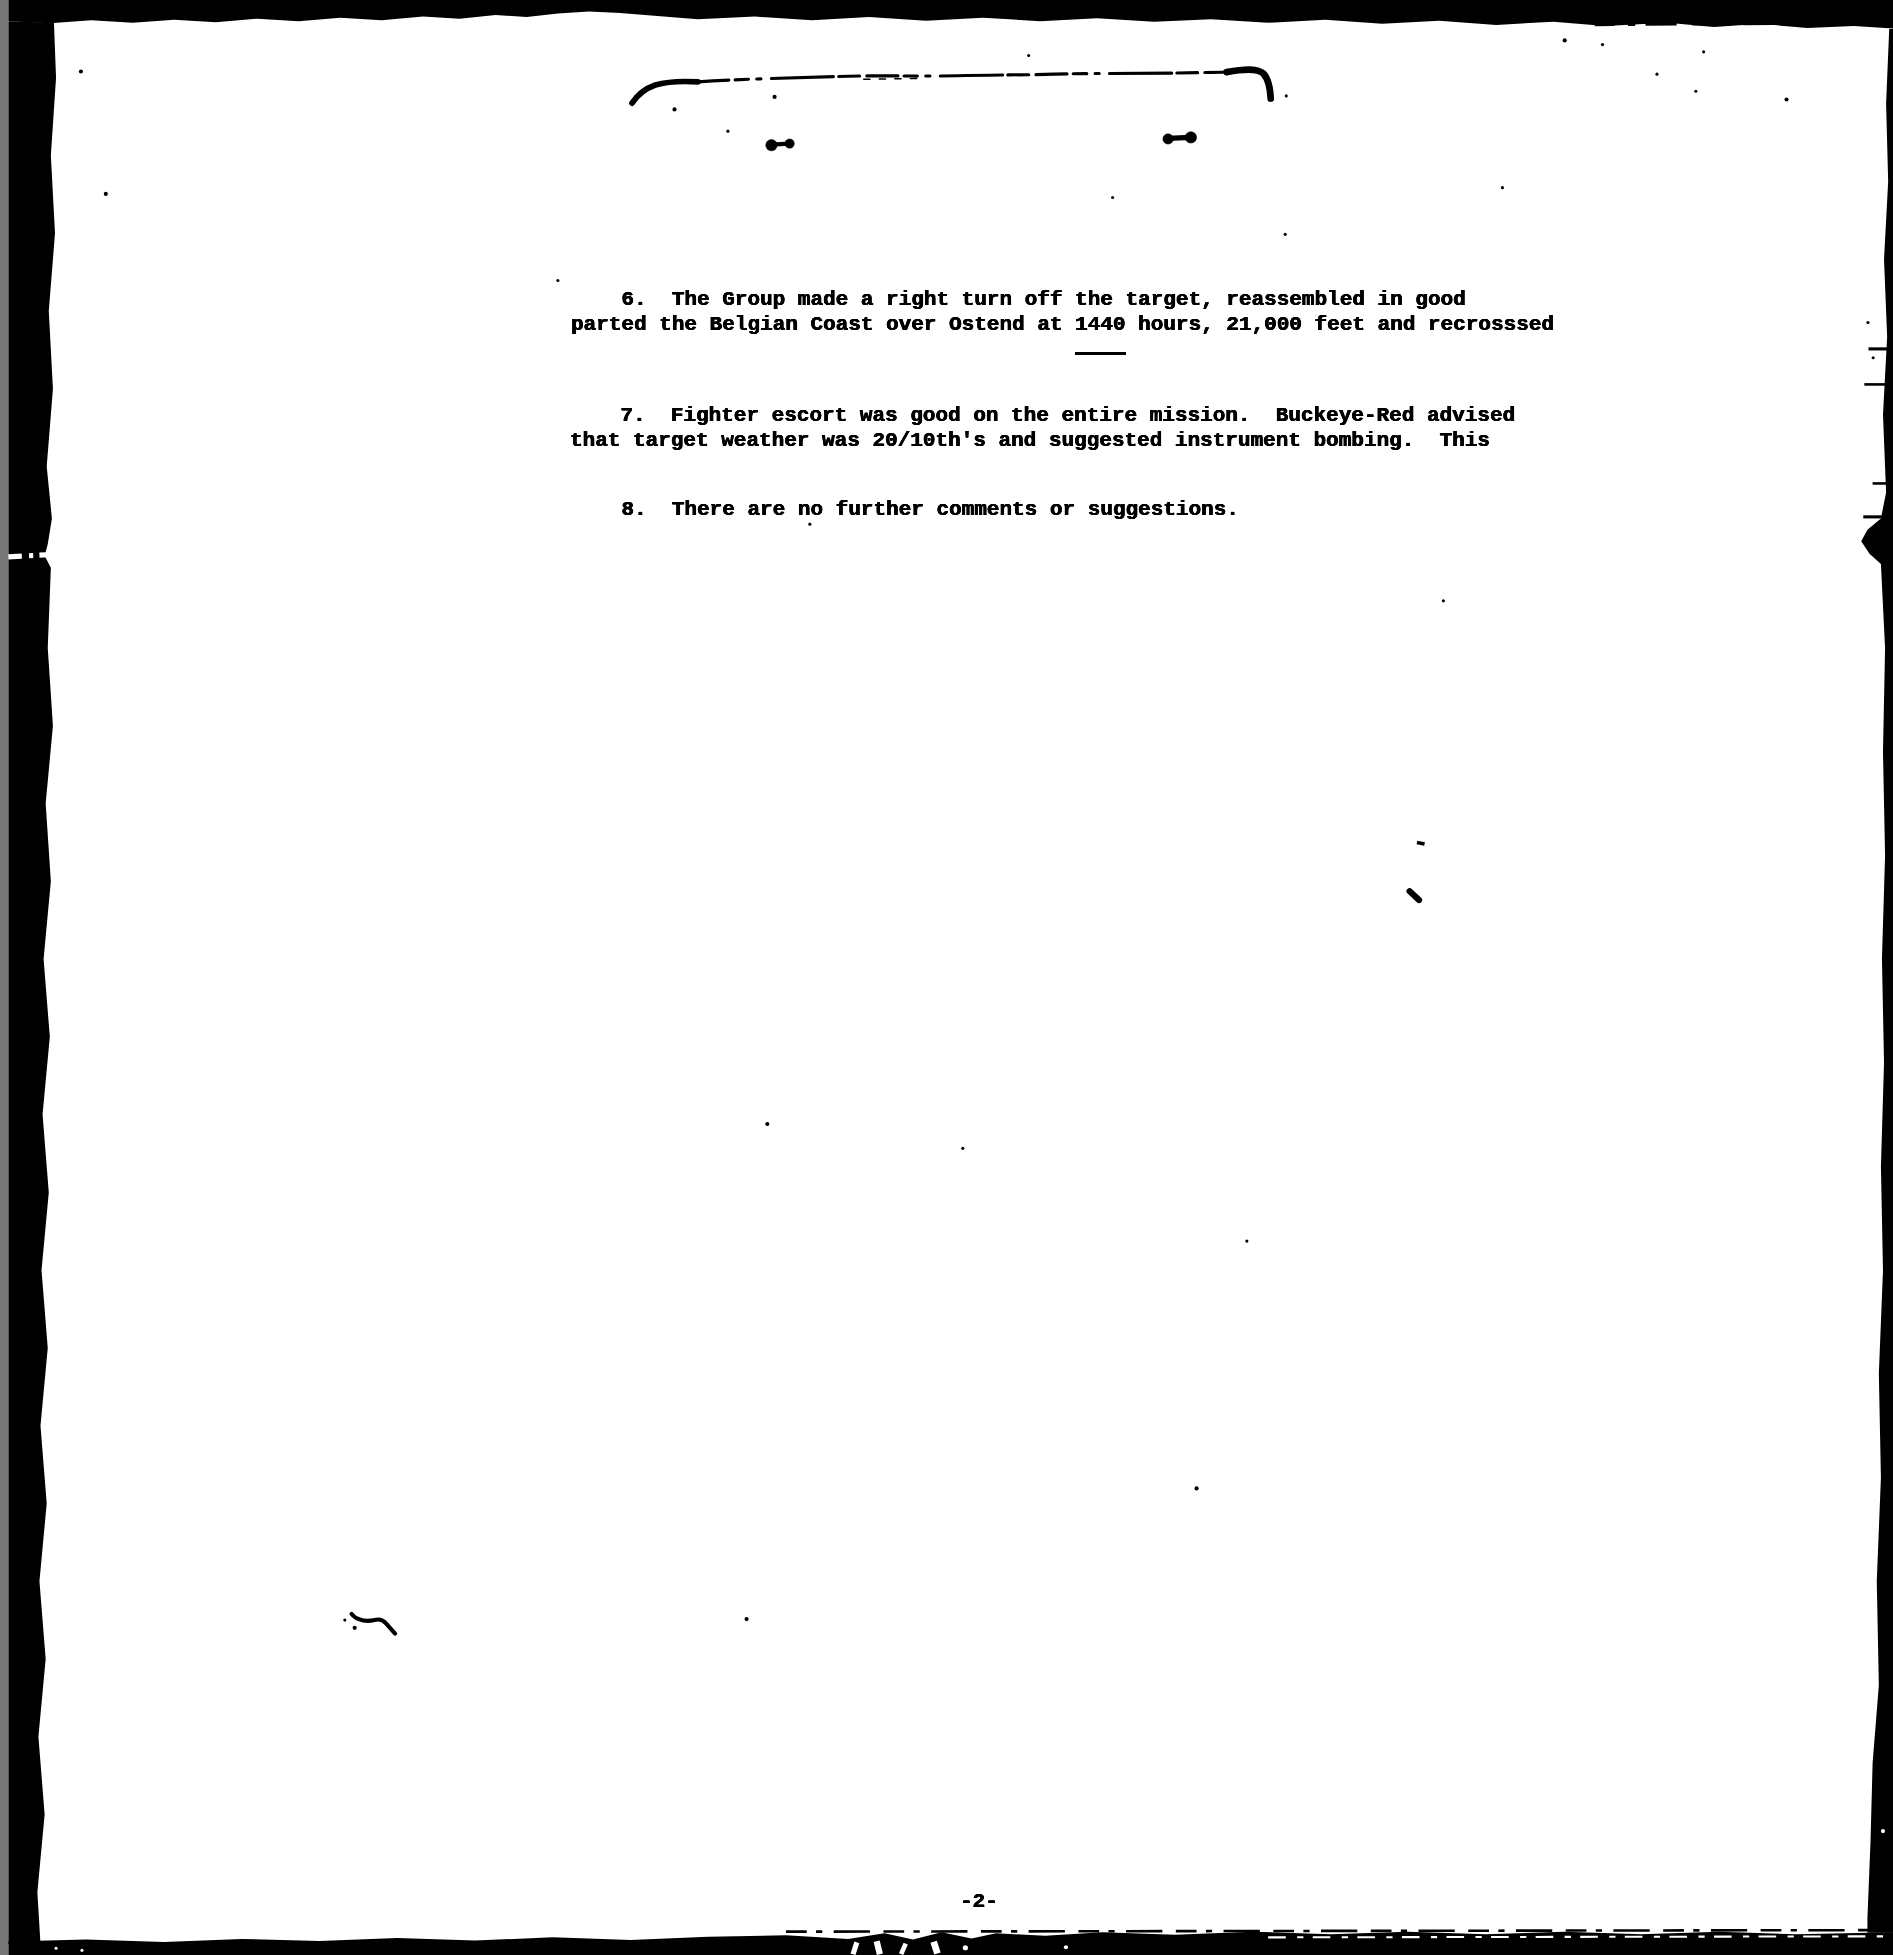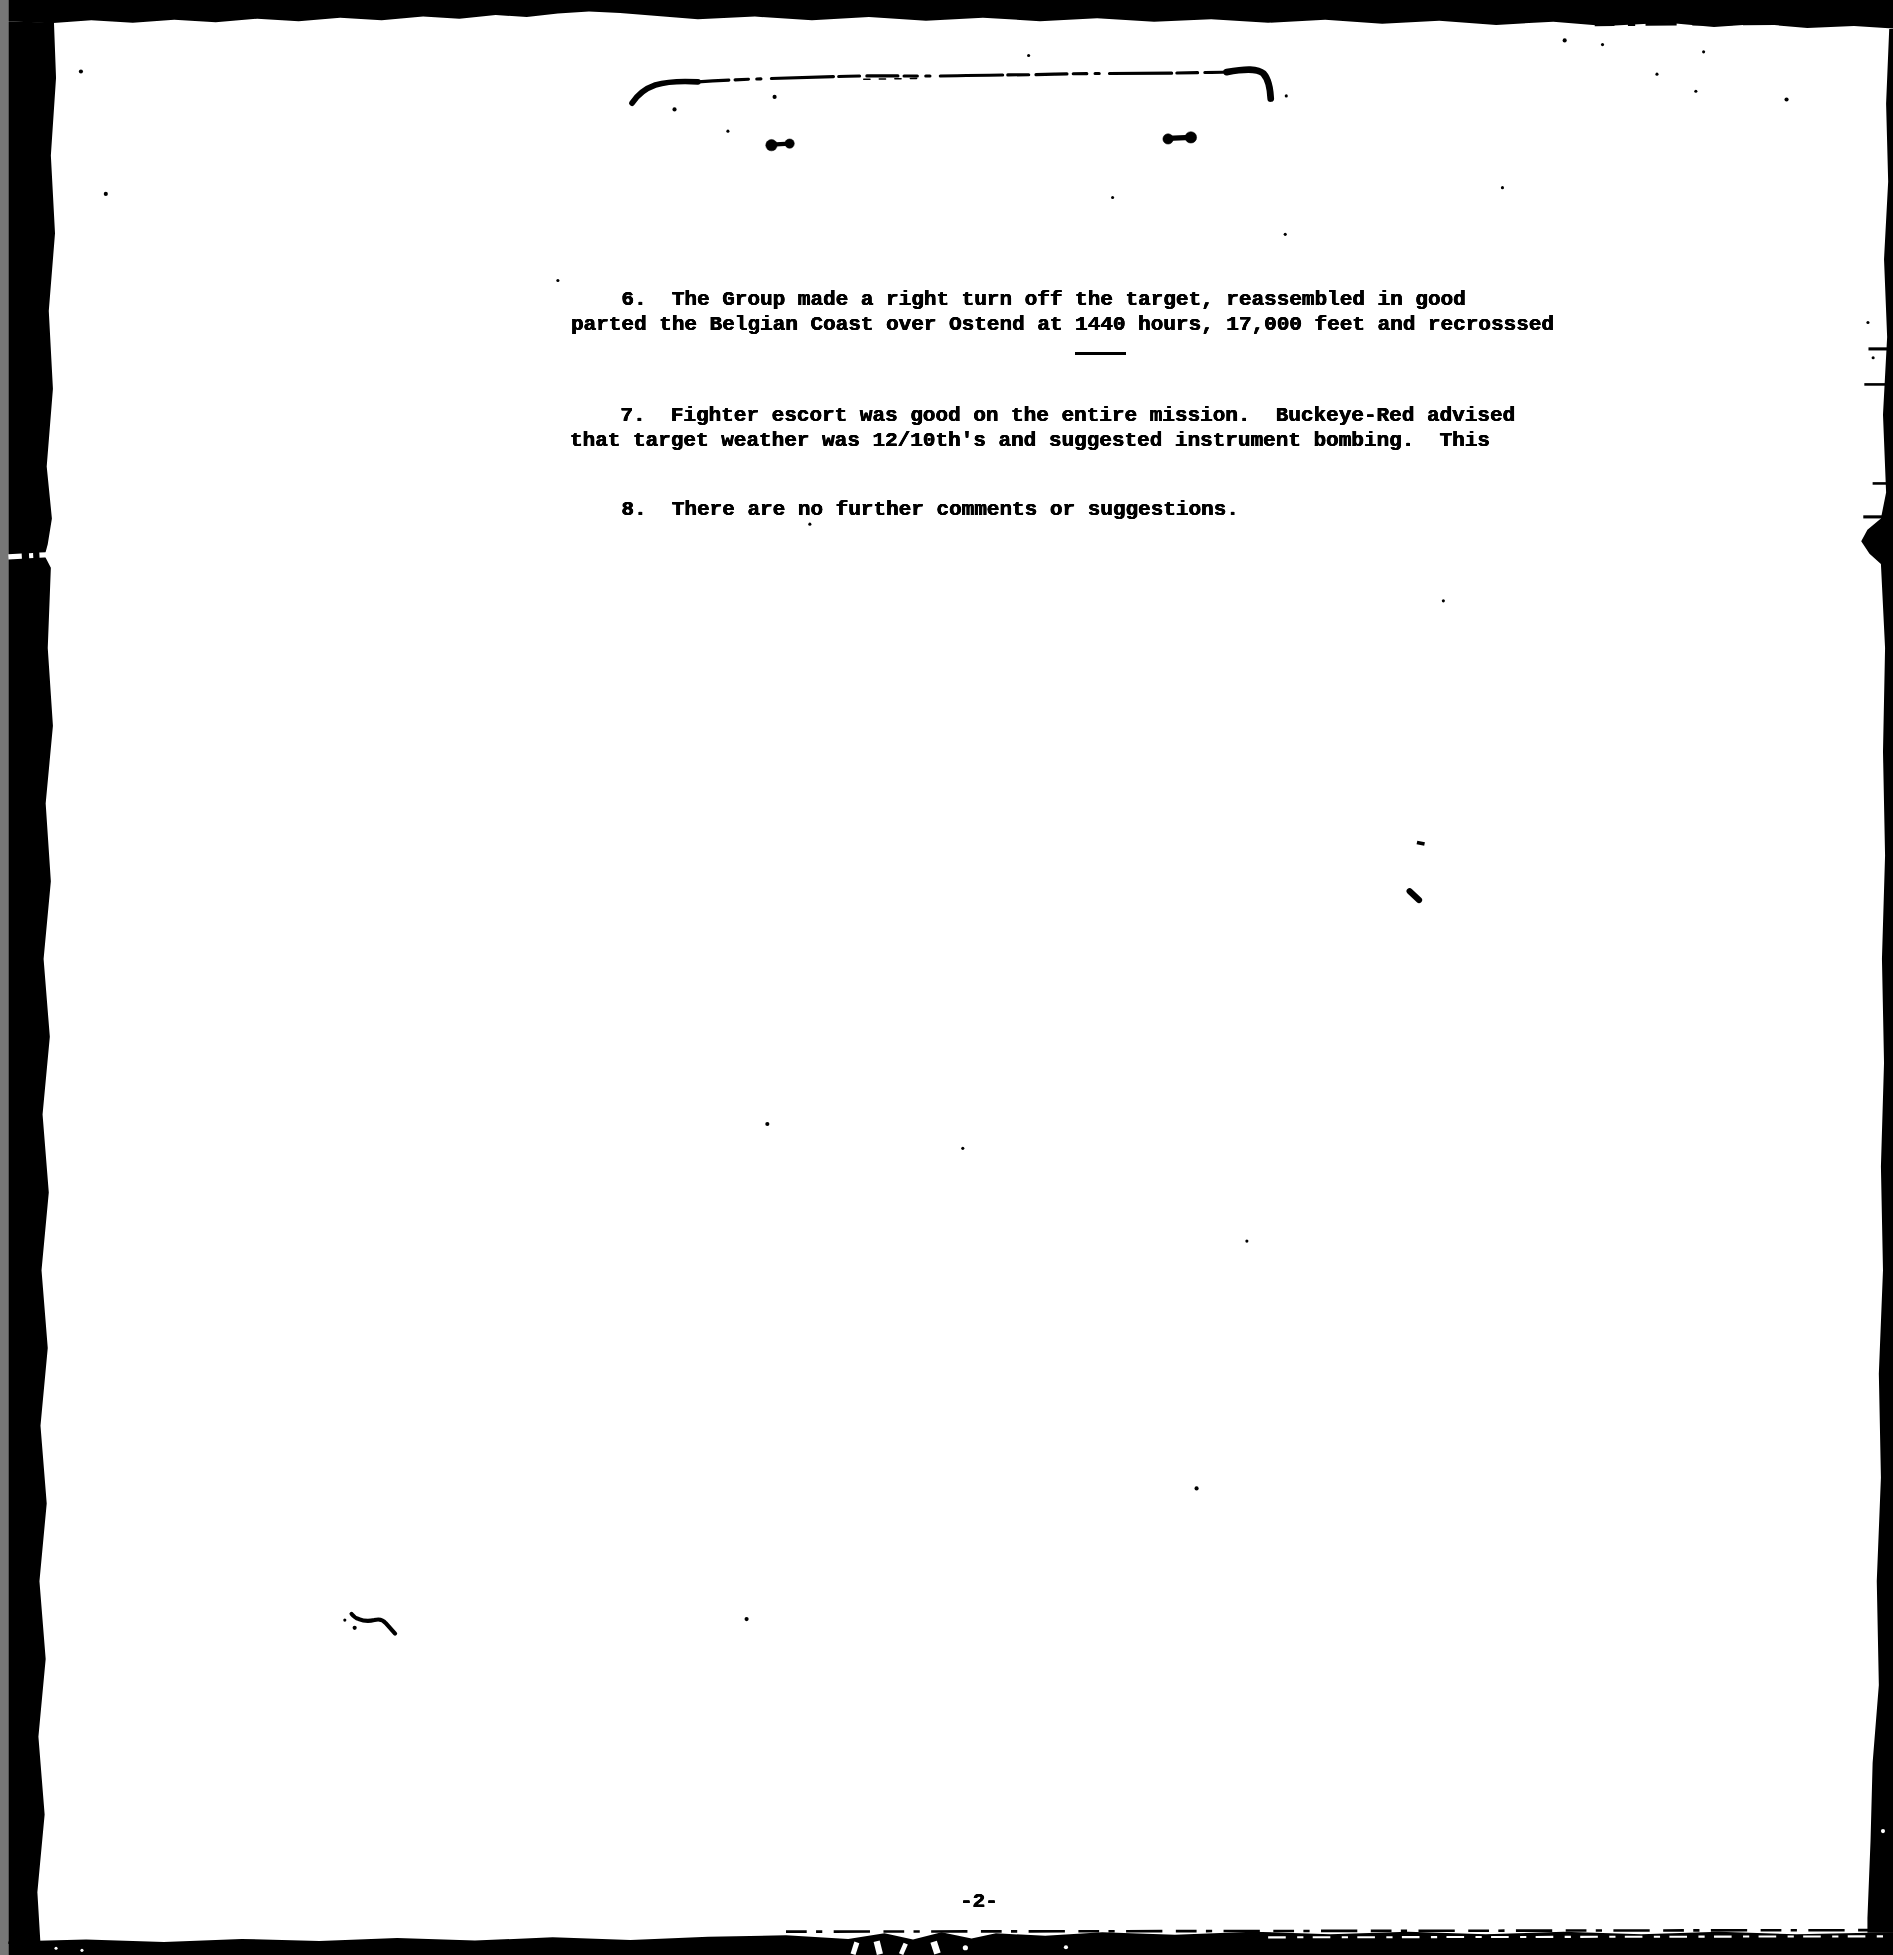--- a/index.html
+++ b/index.html
@@ -34,26 +34,26 @@
     pointer-events:none;
   }
 </style>
 </head>
 <body>
 
 <div class="page">
 
   <div class="block typewriter" style="left:563px;top:287px;">
     <div class="line">    6.  The Group made a right turn off the target, reassembled in good</div>
-    <div class="line"><span>parted the Belgian Coast over Ostend at </span><span class="u-line">1440</span><span> hours, 17,000 feet and recrosssed</span></div>
+    <div class="line"><span>parted the Belgian Coast over Ostend at </span><span class="u-line">1440</span><span> hours, 21,000 feet and recrosssed</span></div>
   </div>
 
   <div class="block typewriter" style="left:562px;top:403px;">
     <div class="line">    7.  Fighter escort was good on the entire mission.  Buckeye-Red advised</div>
-    <div class="line">that target weather was 12/10th's and suggested instrument bombing.  This</div>
+    <div class="line">that target weather was 20/10th's and suggested instrument bombing.  This</div>
   </div>
 
   <div class="block typewriter" style="left:563px;top:497px;text-align:center;">
     <div class="line">    8.  There are no further comments or suggestions.</div>
   </div>
 
 
   <div class="block typewriter" style="left:952px;top:1889px;">
     <div class="line">-2-</div>
   </div>

